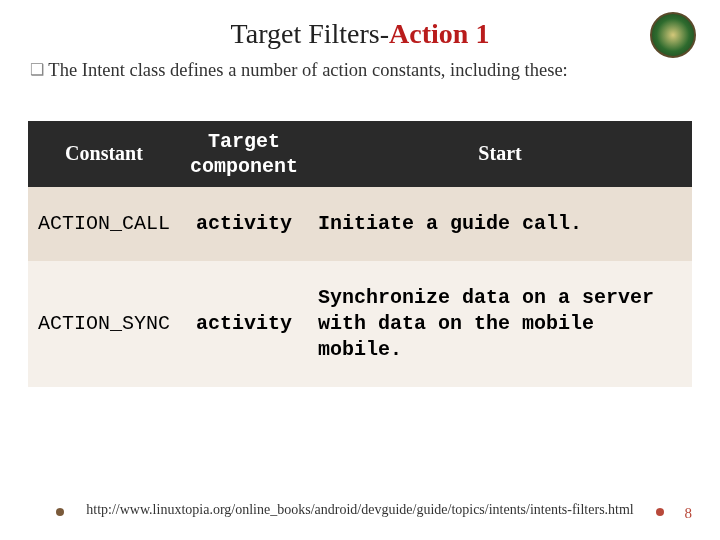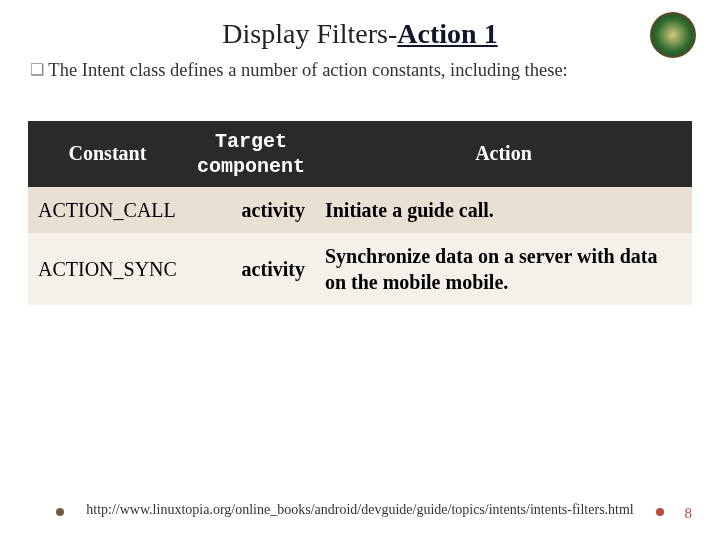--- a/index.html
+++ b/index.html
@@ -12,23 +12,22 @@
     padding: 18px 28px 28px 28px;
   }
   .title {
     text-align: center;
     font-size: 28px;
     color: #222;
     margin-bottom: 8px;
     font-weight: normal;
   }
   .title .accent {
-    color: #0f172a;
+    color: #b91c1c;
     font-weight: bold;
-    text-decoration: underline;
   }
   .logo {
     position: absolute;
     top: 12px;
     right: 24px;
     width: 46px;
     height: 46px;
     border-radius: 50%;
     background: radial-gradient(circle, #d4c87a 0%, #2e6b2e 55%, #1a3a1a 100%);
     border: 2px solid #5a4a2a;
@@ -57,26 +56,27 @@
     color: #fff;
     font-weight: bold;
     padding: 8px 10px;
     text-align: center;
     vertical-align: middle;
     line-height: 1.25;
   }
   thead th:first-child { width: 140px; }
   thead th:nth-child(2) { width: 120px; font-family: Liberation Mono, monospace; }
   tbody td {
-    padding: 10px 10px;
+    padding: 24px 10px;
     vertical-align: middle;
     line-height: 1.3;
+    font-family: Liberation Mono, monospace;
   }
   tbody td:first-child { font-weight: normal; }
-  tbody td:nth-child(2) { text-align: right; font-weight: bold; }
+  tbody td:nth-child(2) { text-align: center; font-weight: bold; }
   tbody td:nth-child(3) { font-weight: bold; }
   tbody tr:nth-child(odd) td { background: #e9dfd3; }
   tbody tr:nth-child(even) td { background: #f5f0ea; }
   .footer {
     position: absolute;
     bottom: 22px;
     left: 0;
     width: 100%;
     text-align: center;
     font-size: 14px;
@@ -105,33 +105,33 @@
     font-size: 15px;
     color: #b8493a;
   }
 </style>
 </head>
 <body>
 
 <div class="logo"></div>
 
 <h1 class="title">
-  <span>Display Filters-</span><span class="accent">Action 1</span>
+  <span>Target Filters-</span><span class="accent">Action 1</span>
 </h1>
 
 <p class="intro">
   <span class="bullet">❑</span><span>The Intent class defines a number of action constants, including these:</span>
 </p>
 
 <table>
   <thead>
     <tr>
       <th>Constant</th>
       <th>Target component</th>
-      <th>Action</th>
+      <th>Start</th>
     </tr>
   </thead>
   <tbody>
     <tr>
       <td>ACTION_CALL</td>
       <td>activity</td>
       <td>Initiate a guide call.</td>
     </tr>
     <tr>
       <td>ACTION_SYNC</td>

